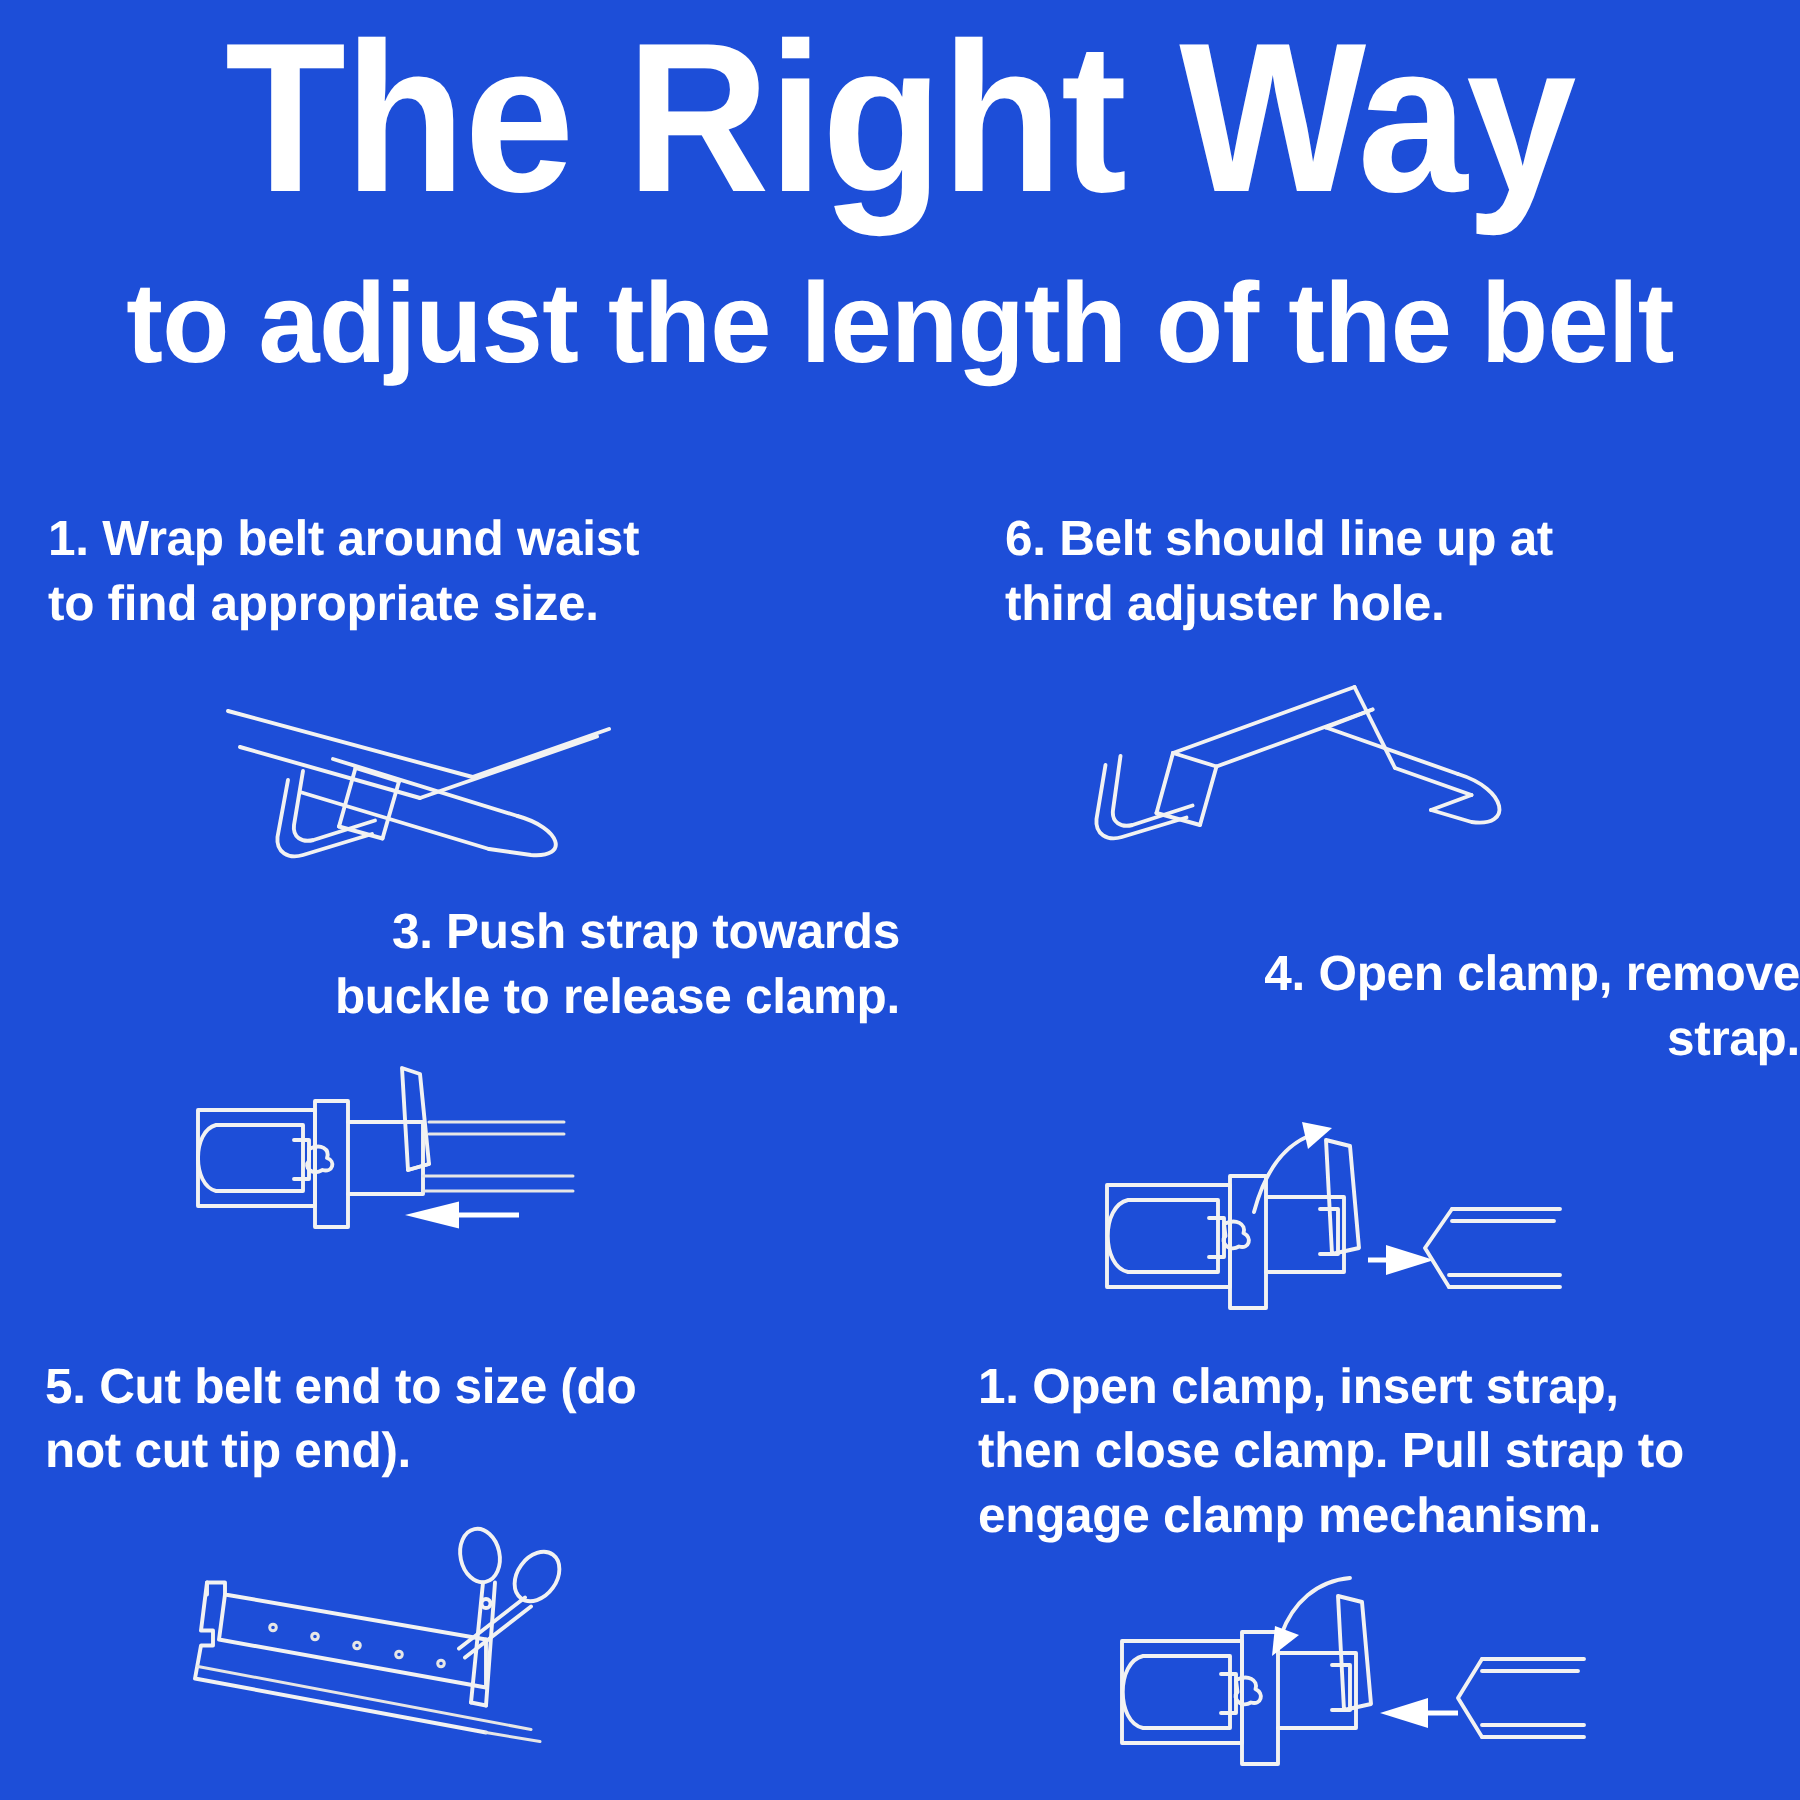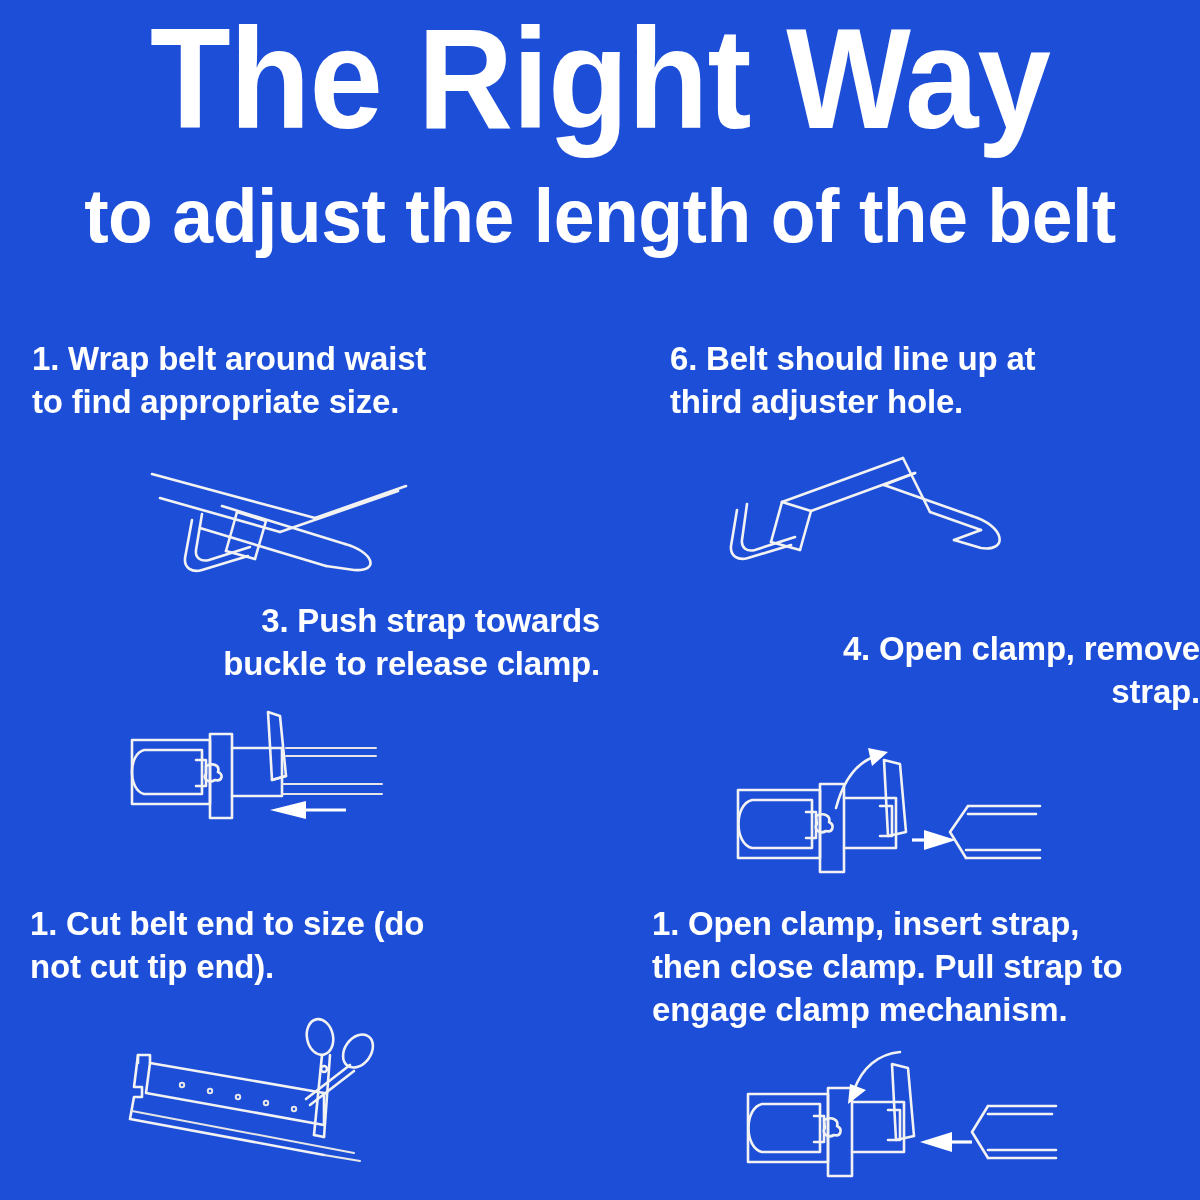--- a/index.html
+++ b/index.html
@@ -227,21 +227,21 @@
 
       <path class="ln" d="M240 70 L312 70"></path>
       <path class="ln" d="M240 70 L222 96 L238 122"></path>
       <path class="ln" d="M238 122 L312 122"></path>
       <path class="ln" d="M238 114 L312 114"></path>
       <path class="ln" d="M240 78 L308 78"></path>
     </svg>
   </div>
 
   <div class="step step-5 step-col-left step-row-3">
-    <div class="step-text">1. Cut belt end to size (do
+    <div class="step-text">5. Cut belt end to size (do
 not cut tip end).</div>
     <svg class="step-figure" width="300" height="155" viewBox="0 0 300 155">
 
       <path class="ln" d="M28 56 L28 48 L40 48 L40 56 L214 86"></path>
       <path class="ln" d="M28 48 L24 80 L32 80 L32 90 L24 90 L20 112 L214 148"></path>
       <path class="ln" d="M40 56 L36 86 L214 118"></path>
       <path class="ln" d="M214 86 L214 118"></path>
 
       <path class="ln-thin" d="M22 104 L244 146"></path>
       <path class="ln-thin" d="M214 148 L250 154"></path>

